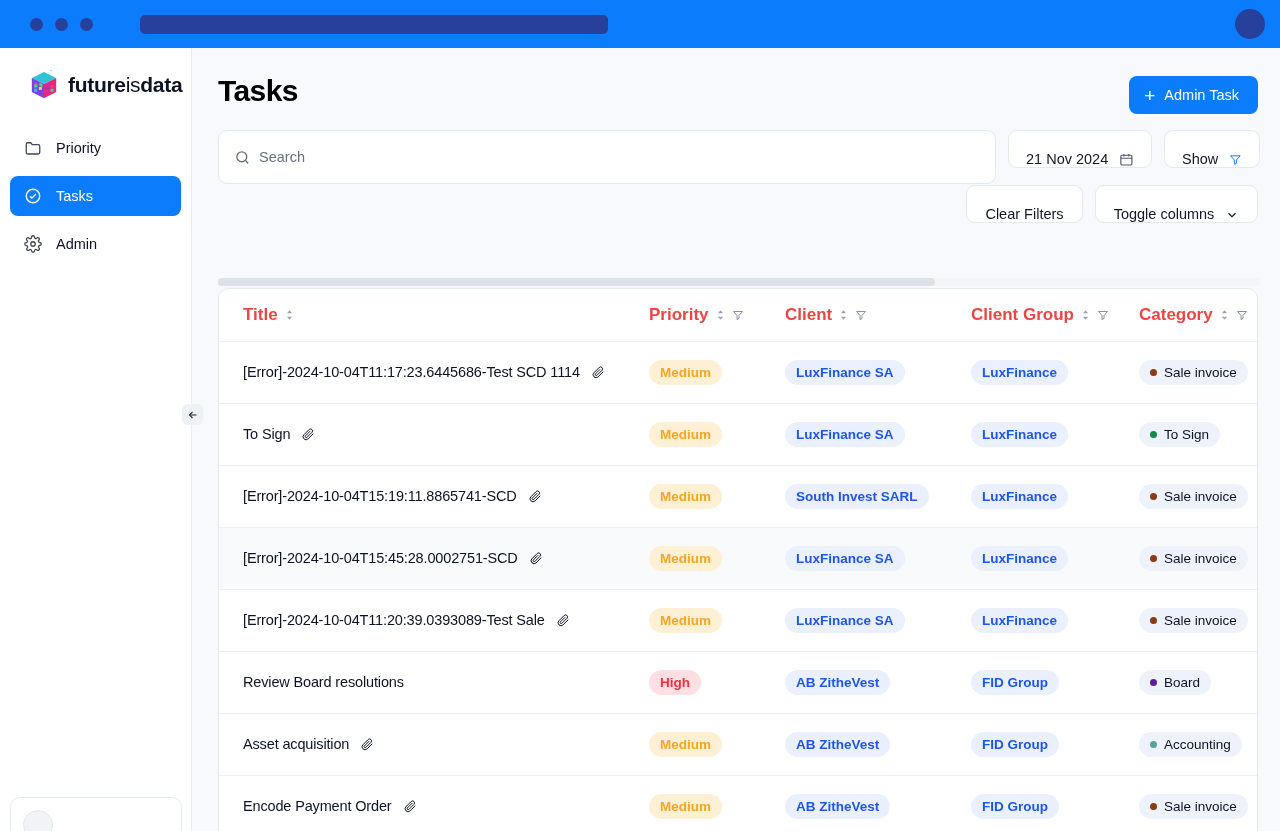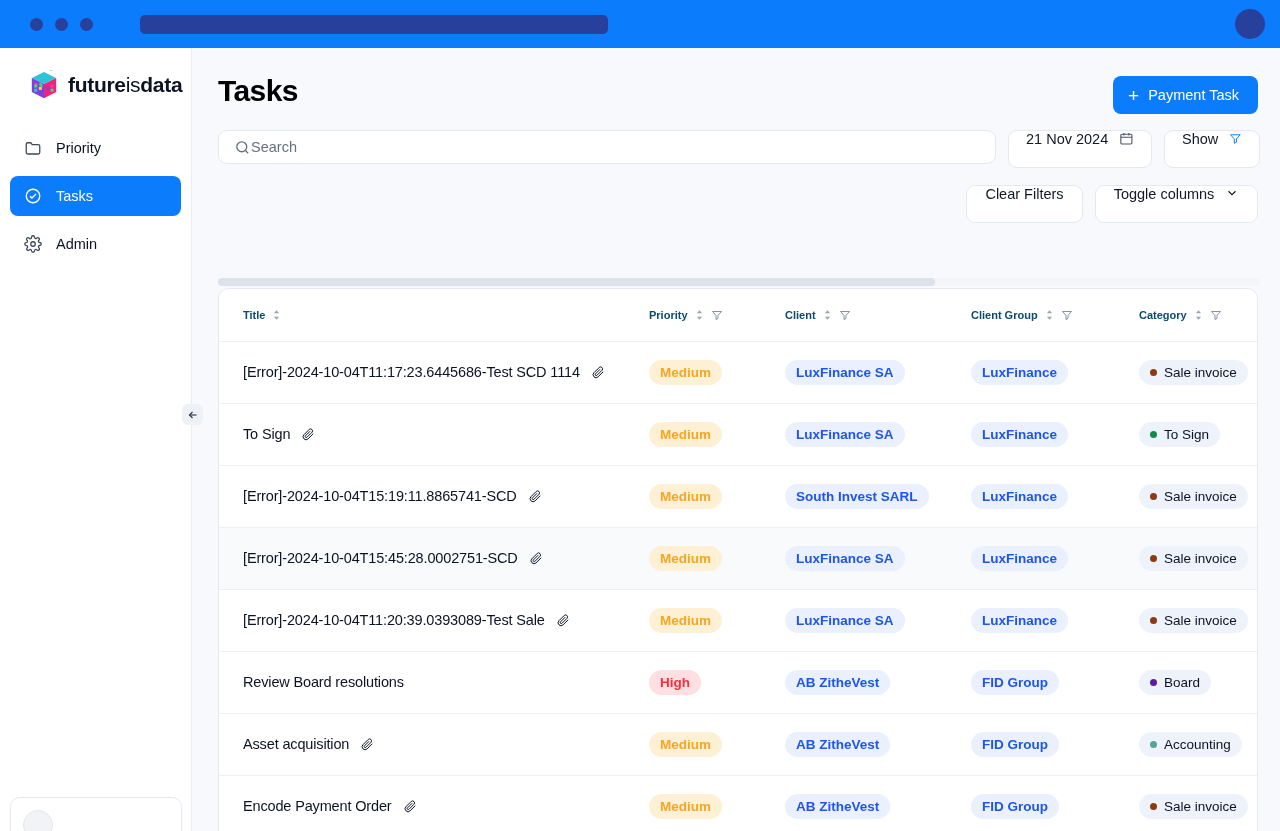--- a/index.html
+++ b/index.html
@@ -106,33 +106,33 @@
   .plus { font-size: 19px; line-height: 1; font-weight: 400; }
 
   .filters-row {
     position: absolute; left: 26px; top: 82px;
     width: 1042px; height: 38px;
     display: flex; gap: 12px;
   }
   .search-box {
     flex: 1;
     background: #fff; border: 1px solid #e4e9f0; border-radius: 9px;
-    display: flex; align-items: center; gap: 0; padding: 0 15px;
-    height: 34px;
+    display: flex; align-items: center; gap: 8px; padding: 0 15px;
+    height: 54px;
   }
   .search-input {
     border: none; outline: none; flex: 1;
     font-size: 14.5px; color: #2b3344;
     font-family: "Liberation Sans", sans-serif;
     background: transparent;
   }
   .search-input::placeholder { color: #67707f; }
   .pill-btn {
     background: #fff; border: 1px solid #e4e9f0; border-radius: 9px;
-    height: 38px; display: flex; align-items: flex-start; justify-content: center;
+    height: 38px; display: flex; align-items: flex-end; justify-content: center;
     gap: 11px; padding: 0 17px;
     font-size: 14.5px; color: #111827; cursor: pointer;
     font-family: "Liberation Sans", sans-serif;
     white-space: nowrap;
   }
   .date-btn { width: 144px; }
   .show-btn { width: 96px; }
 
   .filters-row2 {
     position: absolute; right: 22px; top: 137px;
@@ -158,21 +158,21 @@
     width: 1040px; height: 560px;
     background: #fff;
     border: 1px solid #e4e9f0;
     border-radius: 11px 11px 0 0;
     overflow: hidden;
   }
   table { border-collapse: collapse; width: 1265px; table-layout: fixed; }
   thead th {
     height: 52px;
     text-align: left;
-    font-size: 11px; font-weight: 700; color: #0c4a6e;
+    font-size: 17px; font-weight: 700; color: #ef4444;
     padding: 0;
     border-bottom: 1px solid #eceff4;
     background: #fff;
     white-space: nowrap;
   }
   .th-inner { display: flex; align-items: center; gap: 7px; }
   .col-title  { width: 430px; padding-left: 24px; }
   .col-prio   { width: 136px; }
   .col-client { width: 186px; }
   .col-group  { width: 168px; }
@@ -276,21 +276,21 @@
       <path d="M11 6l-6 6 6 6"></path>
   </svg>
 </div>
 
 <main class="main">
 
   <h1 class="page-title">Tasks</h1>
 
   <button class="create-btn">
     <span class="plus">+</span>
-    <span>Payment Task</span>
+    <span>Admin Task</span>
   </button>
 
   <div class="filters-row">
     <div class="search-box">
       <svg width="17" height="17" viewBox="0 0 24 24" fill="none" stroke="#67707f" stroke-width="1.9">
         <circle cx="11" cy="11" r="7"></circle>
           <path d="M20 20l-3.8-3.8"></path>
       </svg>
       <input class="search-input" placeholder="Search" style="">
     </div>

